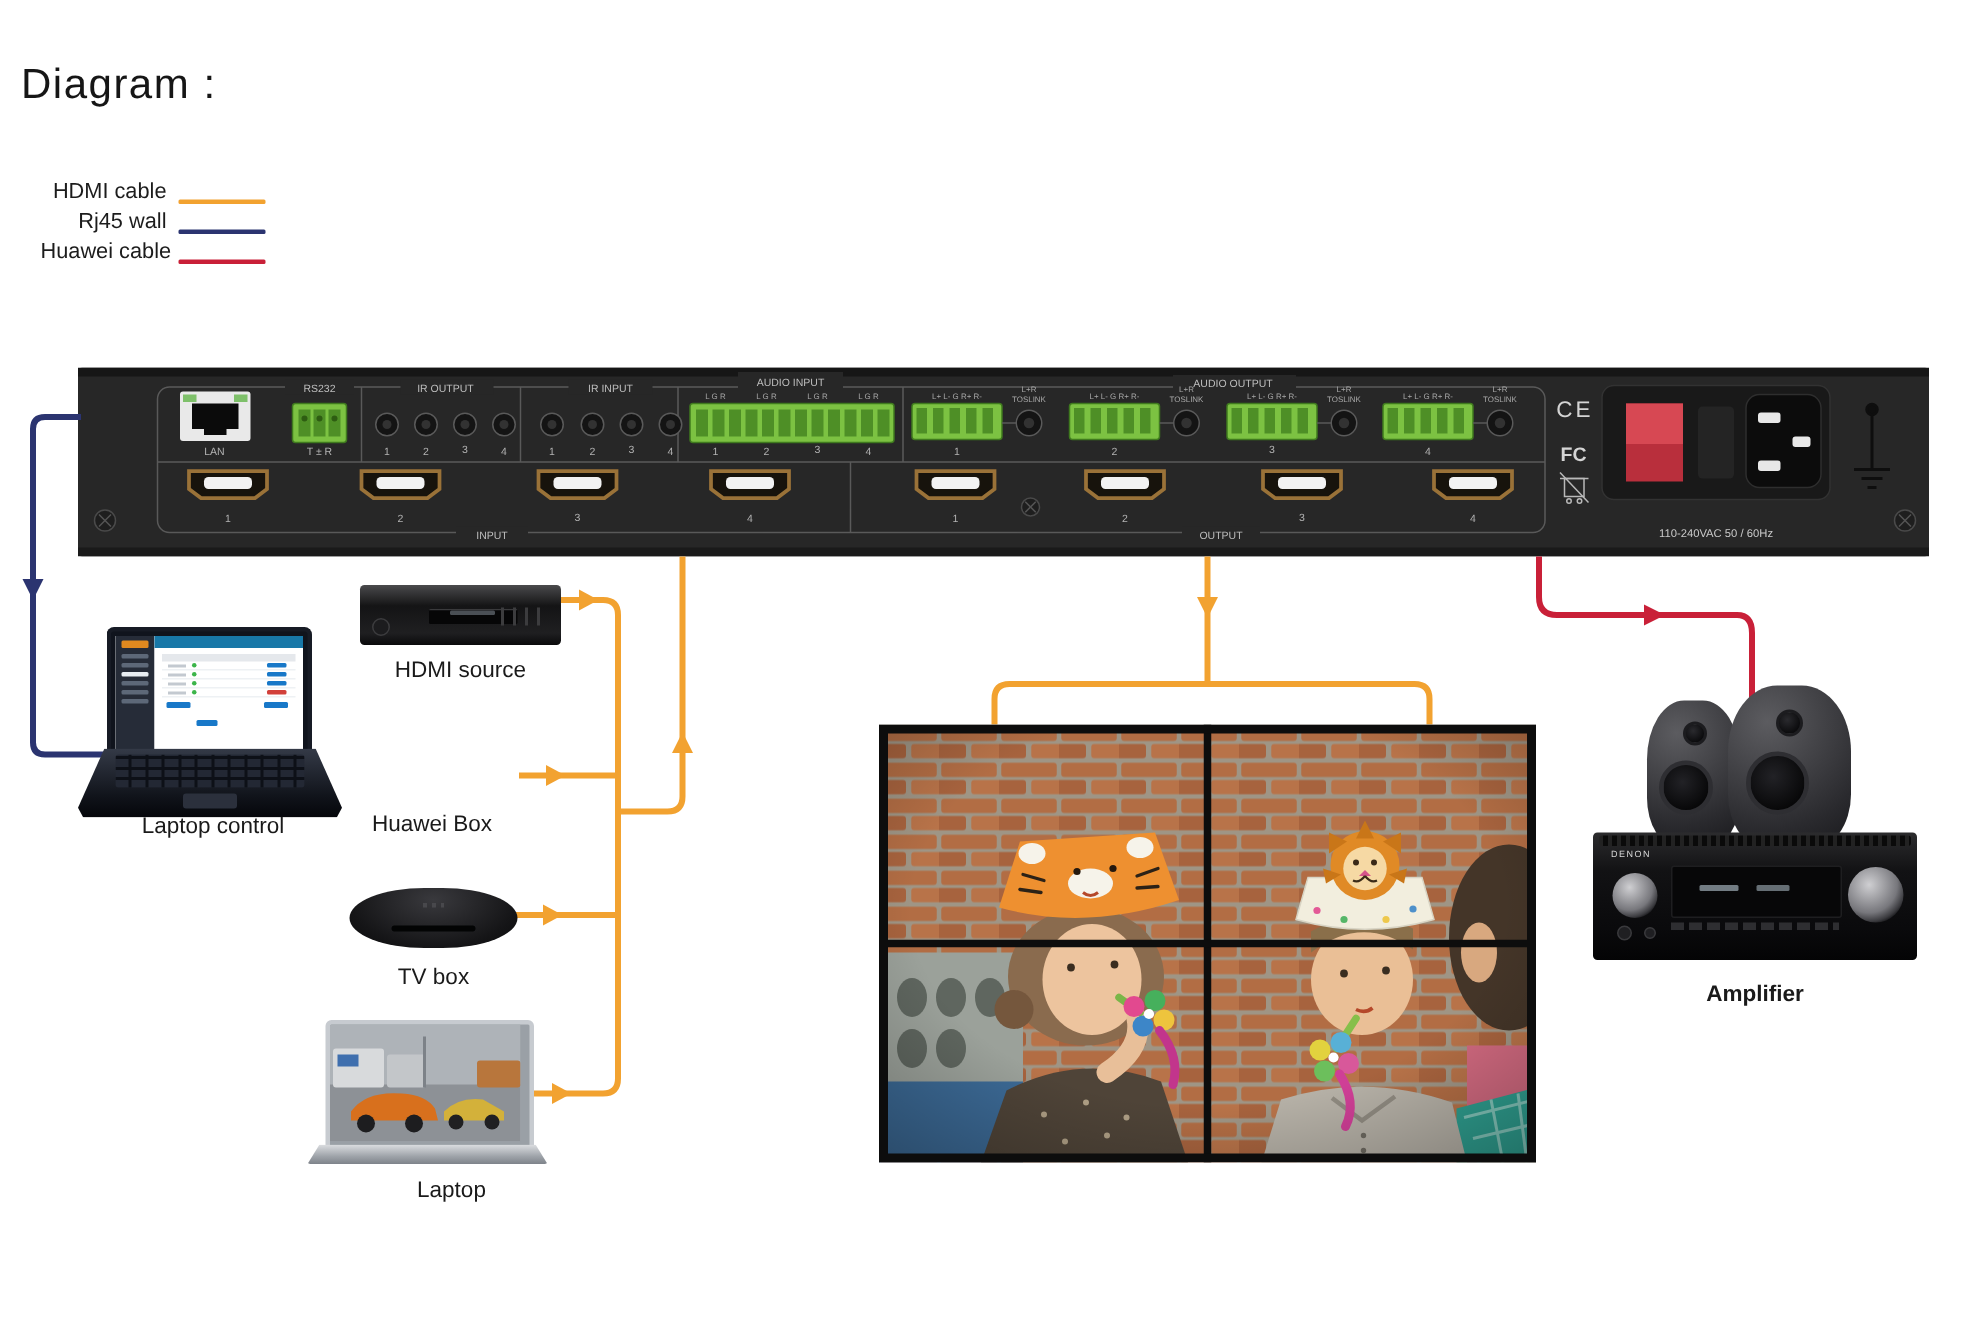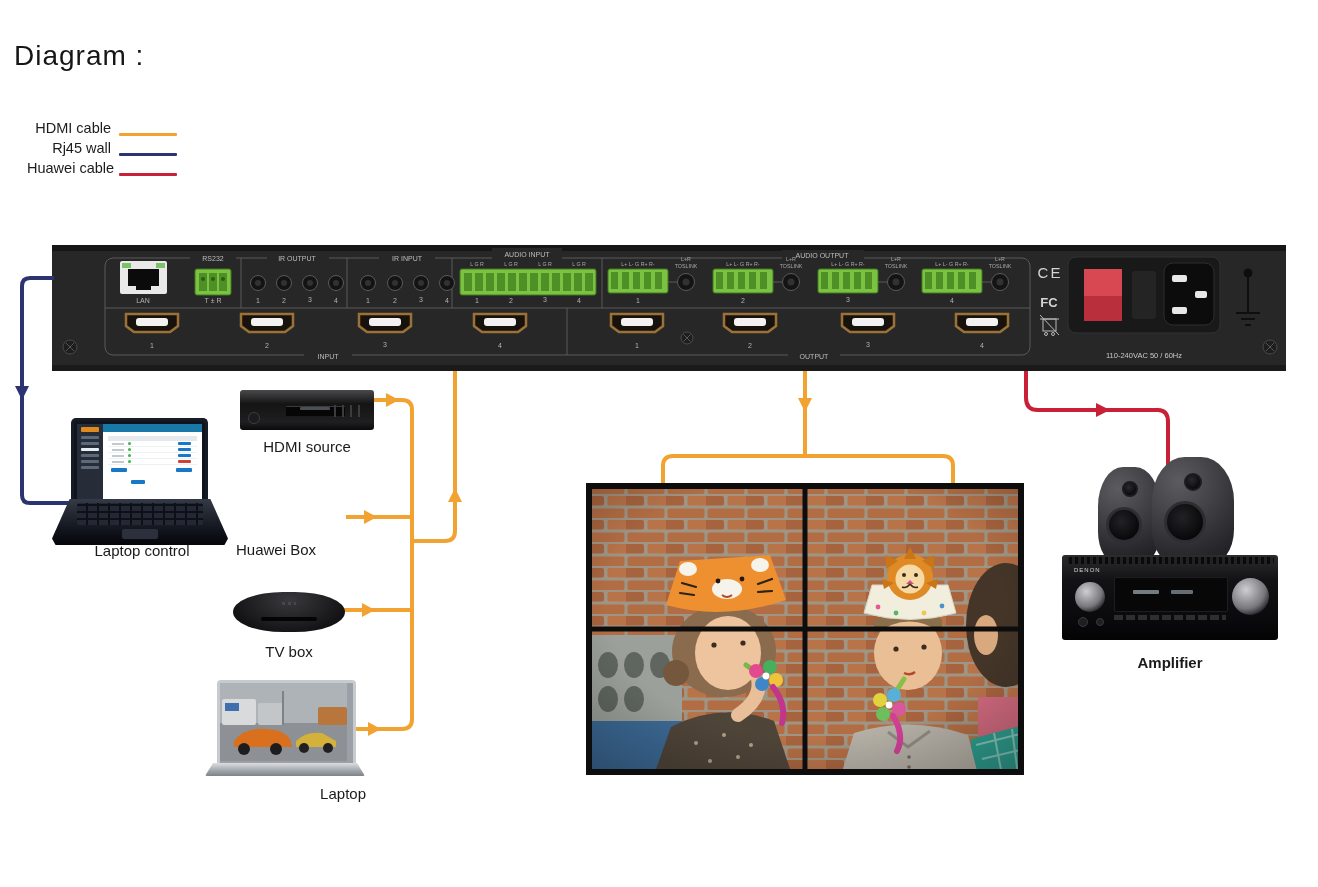--- a/index.html
+++ b/index.html
@@ -495,21 +495,21 @@
   <div class="abs dev-label" style="left:62px;top:542px;width:160px;">Laptop control</div>
 
   <div class="abs hdmi-src">
     <div class="src-tray"></div>
     <div class="src-txt"></div>
     <div class="src-btn"></div>
     <div class="src-dots"></div>
   </div>
   <div class="abs dev-label" style="left:240px;top:438px;width:134px;">HDMI source</div>
 
-  <div class="abs dev-label" style="left:221px;top:541px;width:110px;">Huawei Box</div>
+  <div class="abs dev-label" style="left:233px;top:541px;width:110px;">Huawei Box</div>
 
   <div class="abs tvbox">
     <div class="tv-dots"></div>
     <div class="tv-slot"></div>
   </div>
   <div class="abs dev-label" style="left:233px;top:643px;width:112px;">TV box</div>
 
   <div class="abs dell-screen">
     <svg width="127" height="78" viewBox="0 0 127 78">
       <rect width="127" height="78" fill="#aeb3b8"></rect>
@@ -521,21 +521,21 @@
       <path d="M14 58 q10 -14 34 -12 q16 1 22 10 l2 8 h-58 Z" fill="#d8701d"></path>
       <circle cx="24" cy="66" r="6" fill="#1d1d1f"></circle>
         <circle cx="56" cy="66" r="6" fill="#1d1d1f"></circle>
       <path d="M76 58 q10 -10 26 -8 l14 8 v6 h-40 Z" fill="#d3b13a"></path>
       <circle cx="84" cy="65" r="5" fill="#202022"></circle>
         <circle cx="108" cy="65" r="5" fill="#202022"></circle>
       <rect x="62" y="8" width="2" height="34" fill="#7d8288"></rect>
     </svg>
   </div>
   <div class="abs dell-base"></div>
-  <div class="abs dev-label" style="left:206px;top:785px;width:160px;text-align:right;">Laptop</div>
+  <div class="abs dev-label" style="left:221px;top:785px;width:160px;">Laptop</div>
 
   <div class="abs wall">
     <svg width="438" height="292" viewBox="0 0 438 292">
       <defs>
         <pattern id="bricks" width="40" height="24" patternUnits="userSpaceOnUse">
           <rect width="40" height="24" fill="#99978c"></rect>
           <rect x="1.5" y="1.5" width="37" height="9.5" rx="2" fill="#ae6a43"></rect>
           <rect x="-19" y="13" width="37" height="9.5" rx="2" fill="#a25f3d"></rect>
           <rect x="21.5" y="13" width="37" height="9.5" rx="2" fill="#b57149"></rect>
         </pattern>

